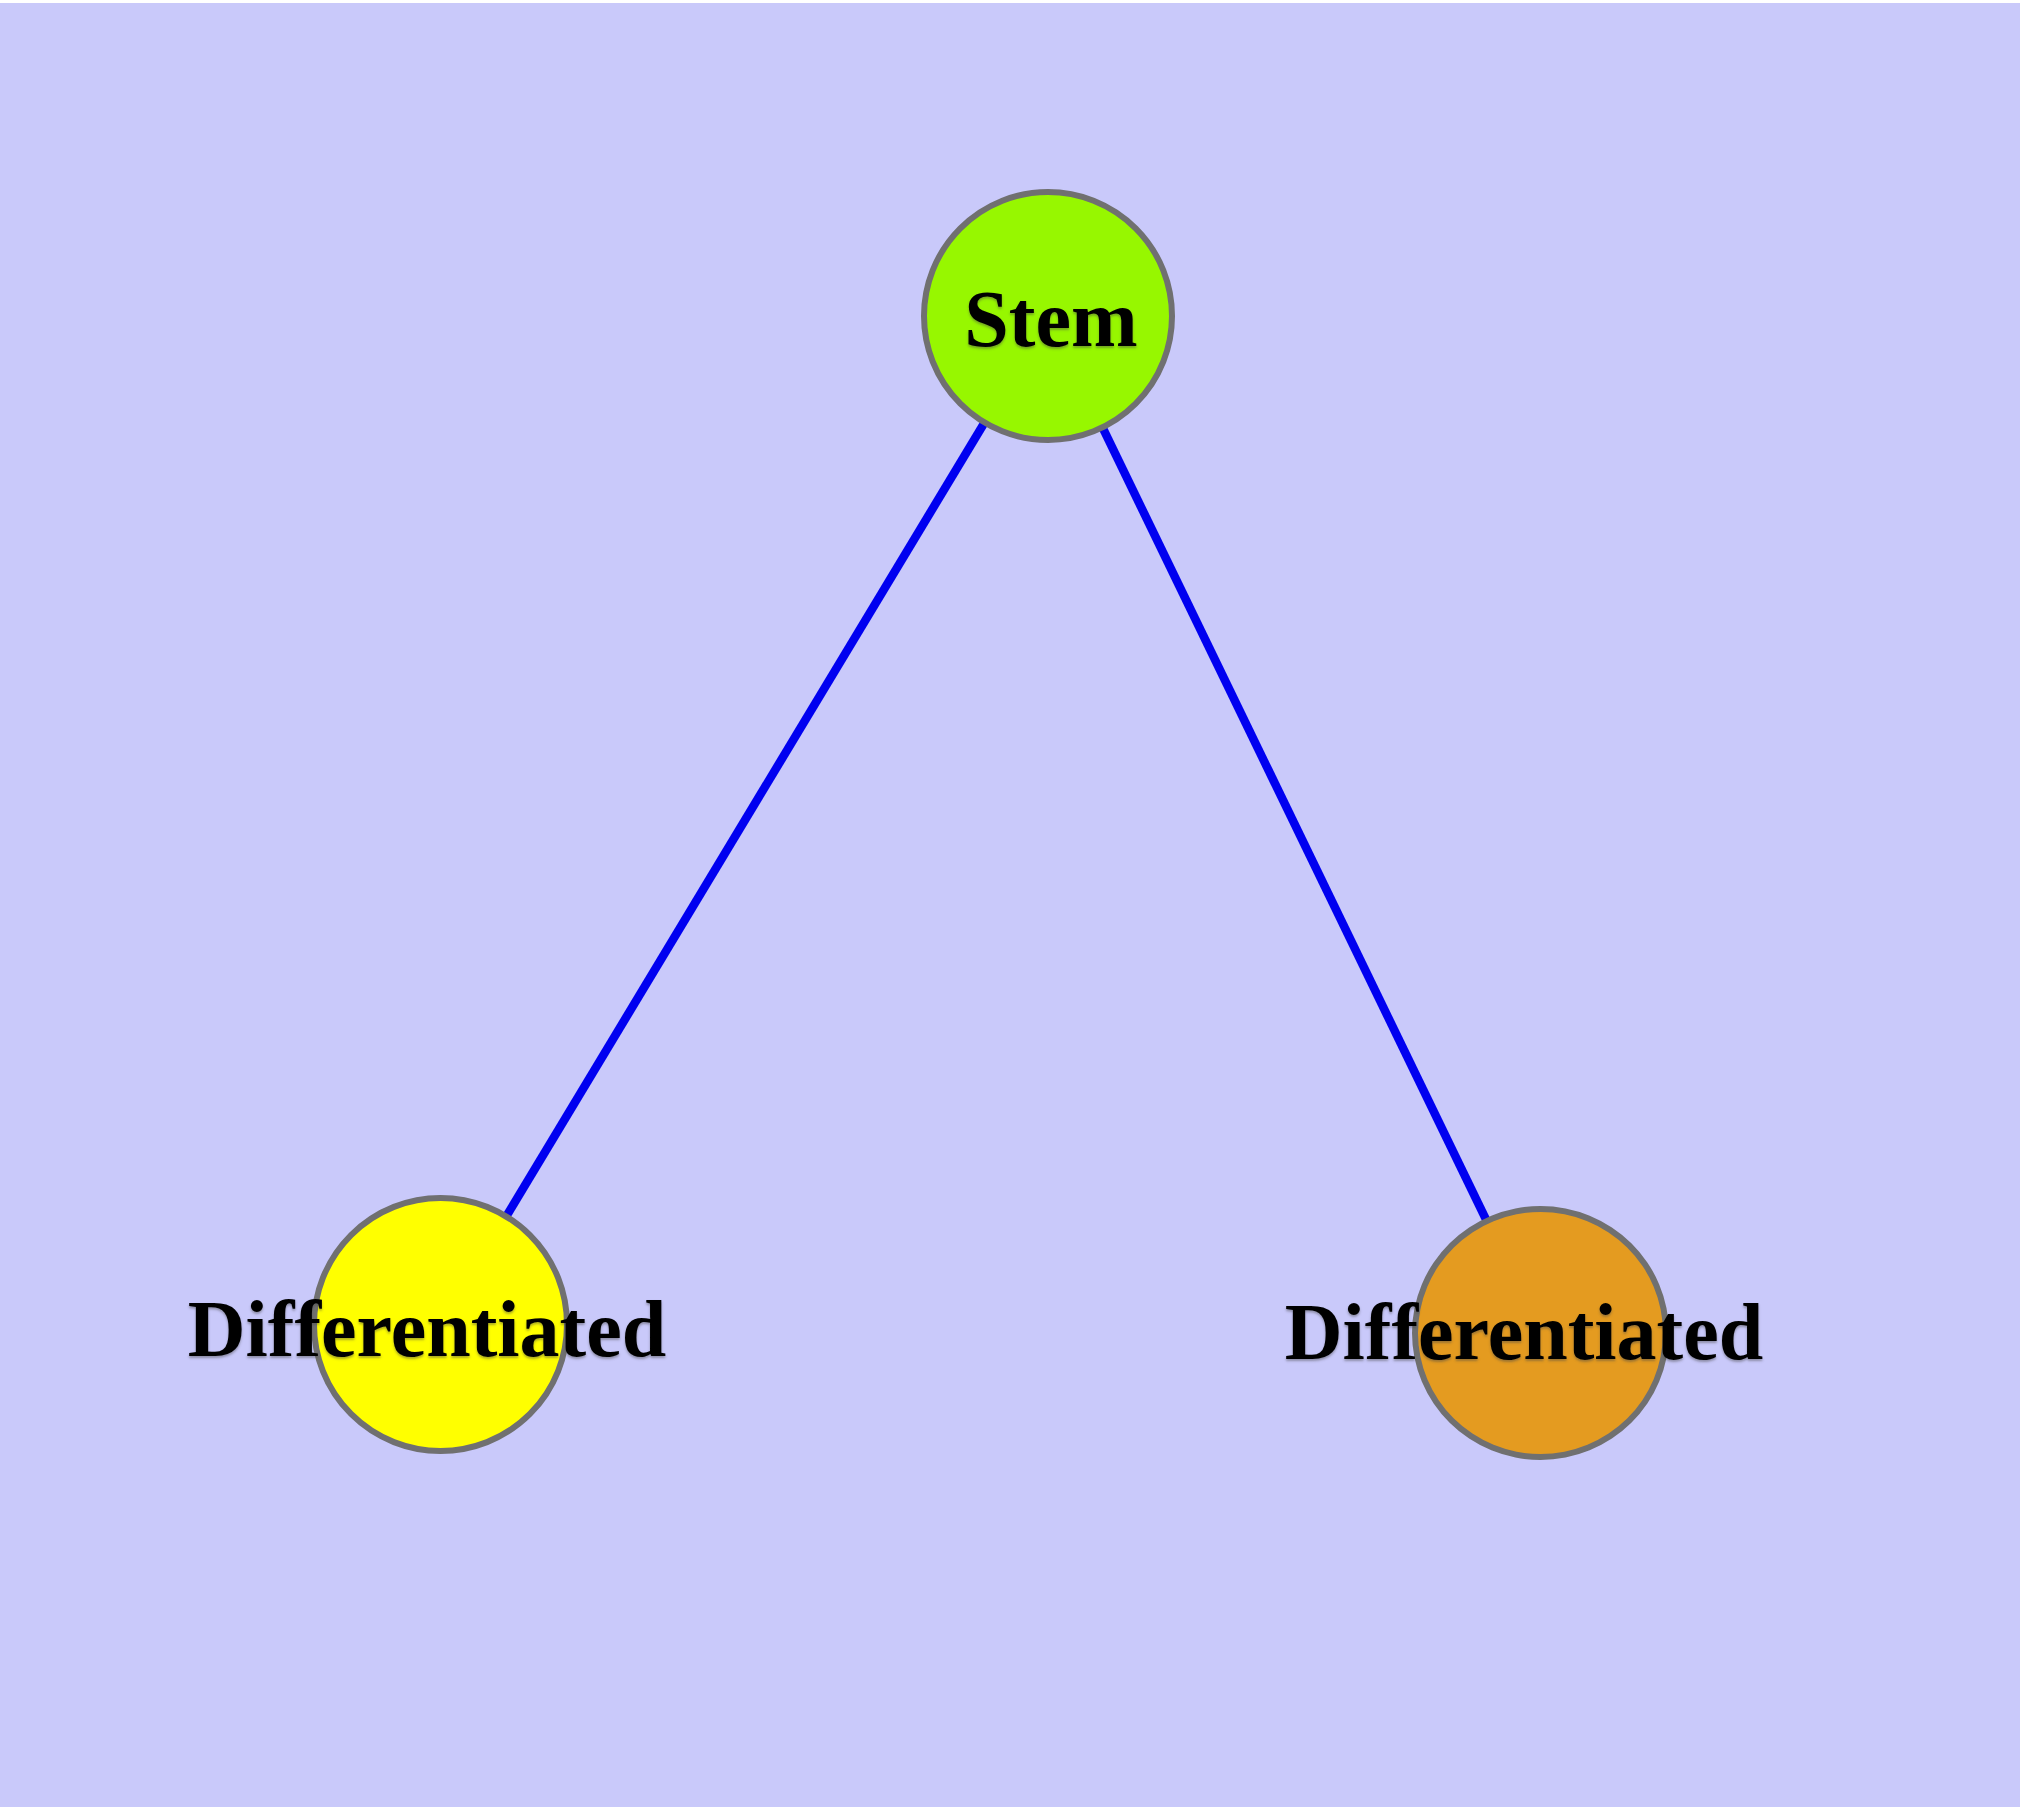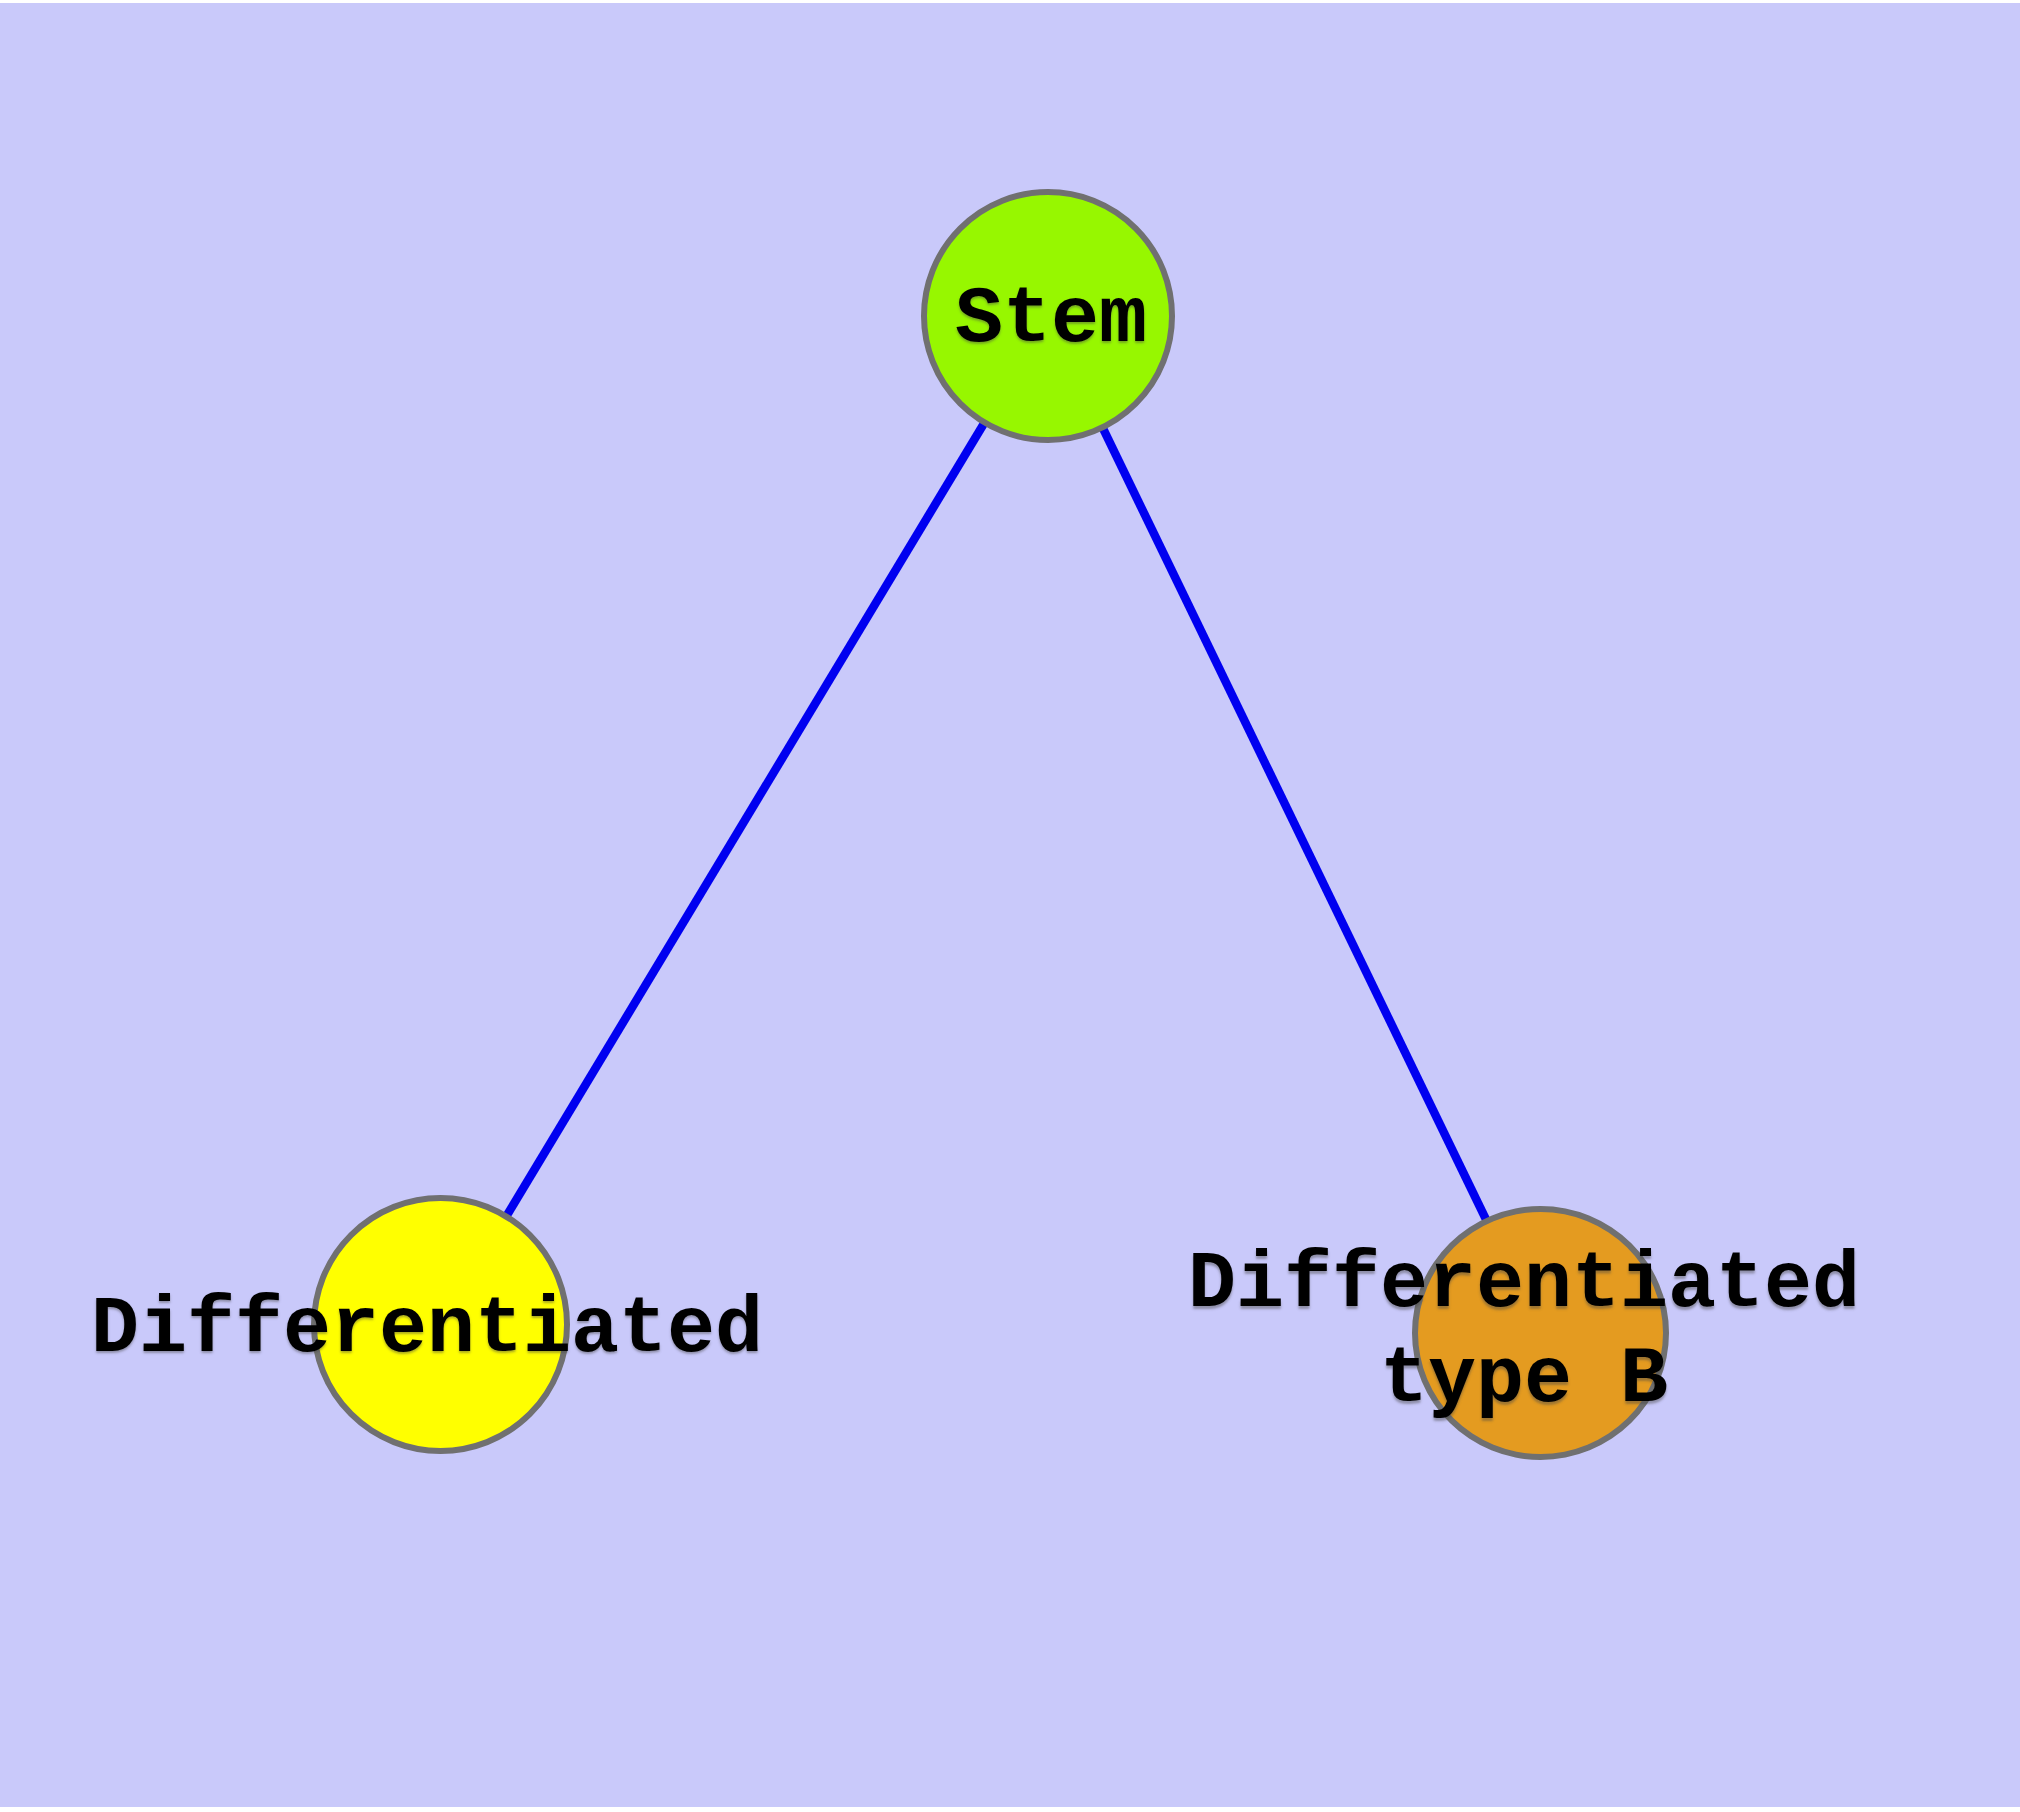--- a/index.html
+++ b/index.html
@@ -6,21 +6,21 @@
     margin: 0;
     padding: 0;
     background: #ffffff;
   }
   .page {
     position: relative;
     width: 2021px;
     height: 1812px;
     background: #ffffff;
     overflow: hidden;
-    font-family: Liberation Mono, monospace;
+    font-family: Liberation Serif, serif;
   }
   
   .canvas-bg {
     position: absolute;
     left: 0;
     right: 0;
     top: 3.4px;
     bottom: 5.1px;
     background: #C9C9FA;
   }
@@ -100,17 +100,16 @@
   <div class="node-label label-stem">
     <span>Stem</span>
   </div>
 
   <div class="node-label label-type-a">
     <span>Differentiated</span>
   </div>
 
   <div class="node-label label-type-b">
     <span>Differentiated</span>
-    <span>type B</span>
   </div>
 
 </div>
 
 
 </body></html>

